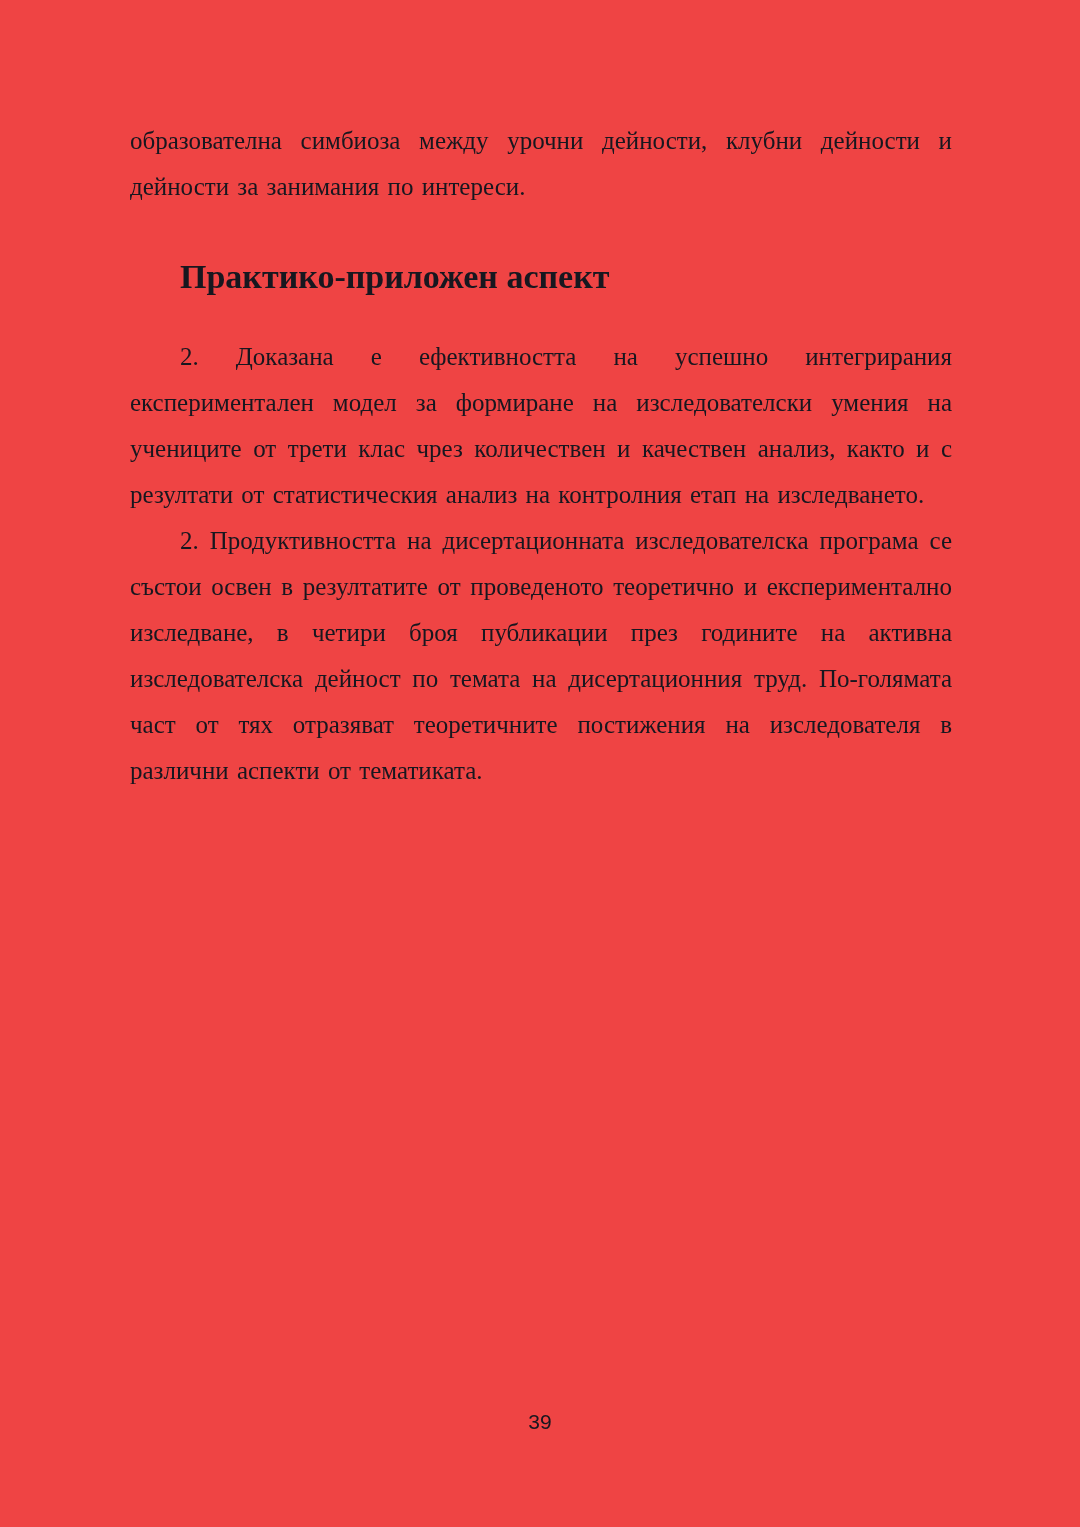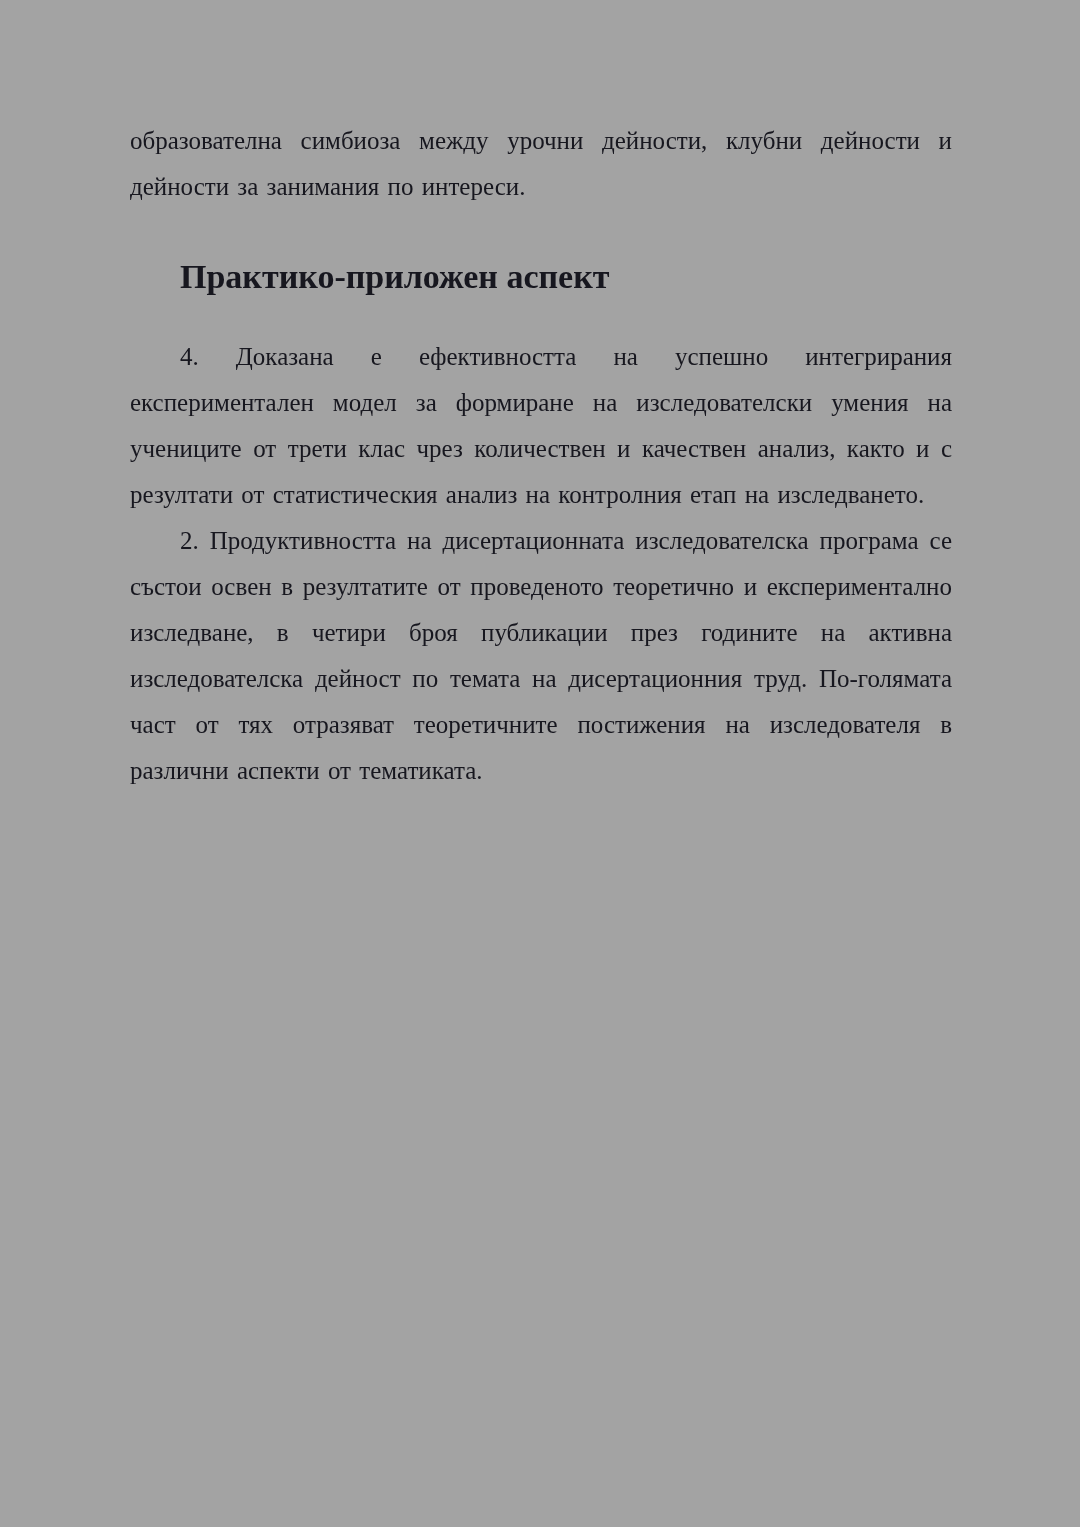--- a/index.html
+++ b/index.html
@@ -5,21 +5,21 @@
   html, body {
     margin: 0;
     padding: 0;
     background: #ffffff;
   }
   .page {
     position: relative;
     width: 1080px;
     height: 1527px;
     margin: 0 auto;
-    background: #a3a3a3;
+    background: #ef4444;
     font-family: "Liberation Serif", serif;
     color: #17171f;
     overflow: hidden;
     box-sizing: border-box;
   }
   .content {
     position: absolute;
     top: 118px;
     left: 130px;
     width: 822px;
@@ -55,18 +55,19 @@
 </style>
 </head>
 <body>
 
 <div class="page">
   <div class="content">
     <p class="para">образователна симбиоза между урочни дейности, клубни дейности и дейности за занимания по интереси.</p>
 
     <h2 class="heading">Практико-приложен аспект</h2>
 
-    <p class="para indented">4.  Доказана е ефективността на успешно интегрирания експериментален модел за формиране на изследователски умения на учениците от трети клас чрез количествен и качествен анализ, както и с резултати от статистическия анализ на контролния етап на изследването.</p>
+    <p class="para indented">2.  Доказана е ефективността на успешно интегрирания експериментален модел за формиране на изследователски умения на учениците от трети клас чрез количествен и качествен анализ, както и с резултати от статистическия анализ на контролния етап на изследването.</p>
 
     <p class="para indented">2. Продуктивността на дисертационната изследователска програма се състои освен в резултатите от проведеното теоретично и експериментално изследване, в четири броя публикации през годините на активна изследователска дейност по темата на дисертационния труд. По-голямата част от тях отразяват теоретичните постижения на изследователя в различни аспекти от тематиката.</p>
   </div>
 
+  <div class="page-number">39</div>
 </div>
 
 </body></html>

